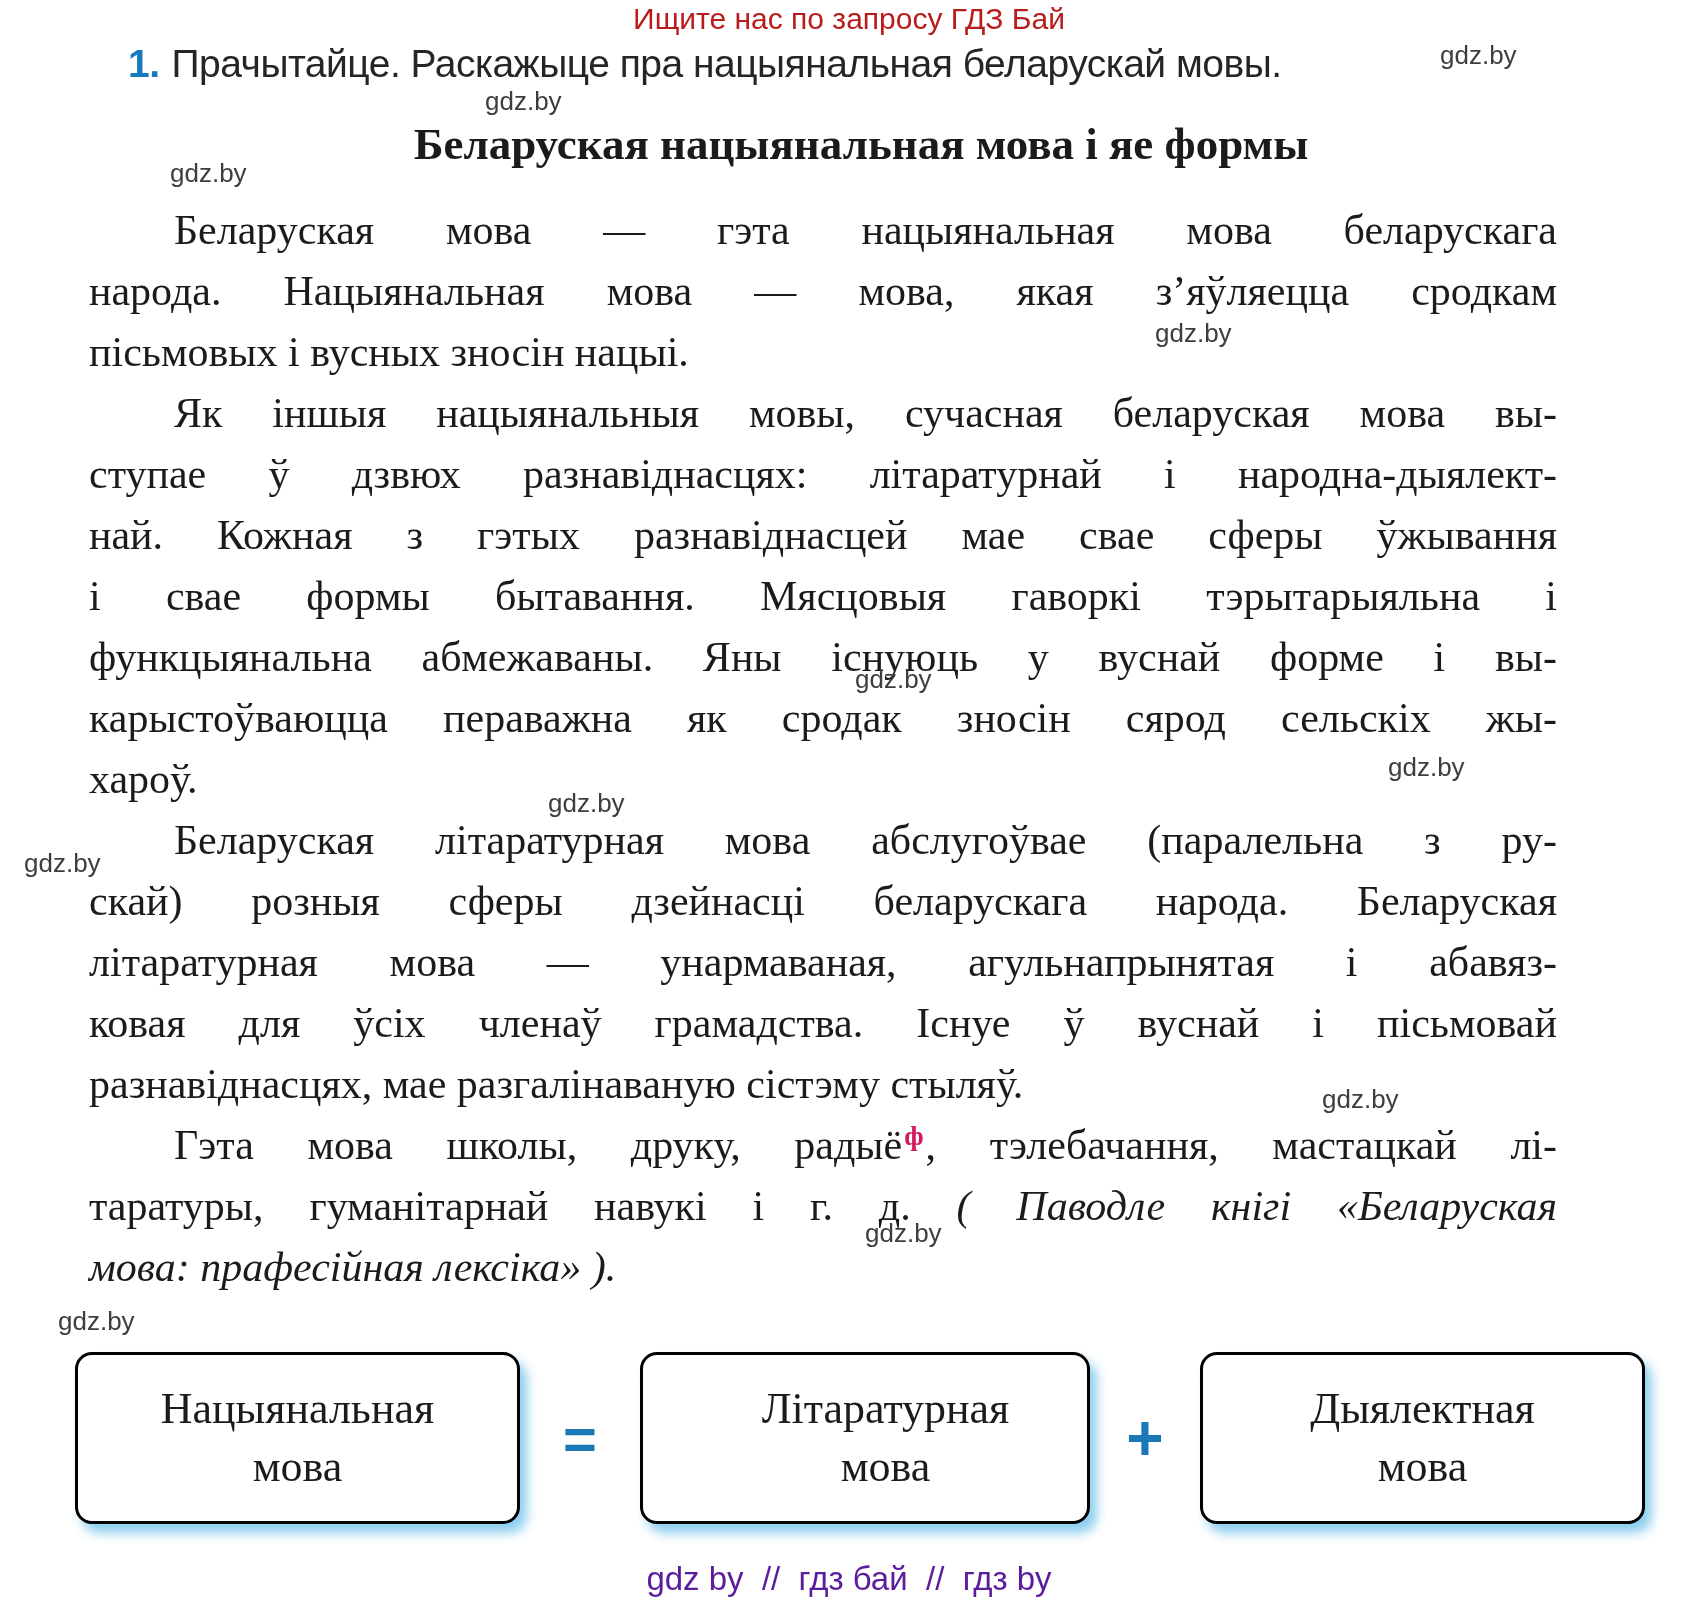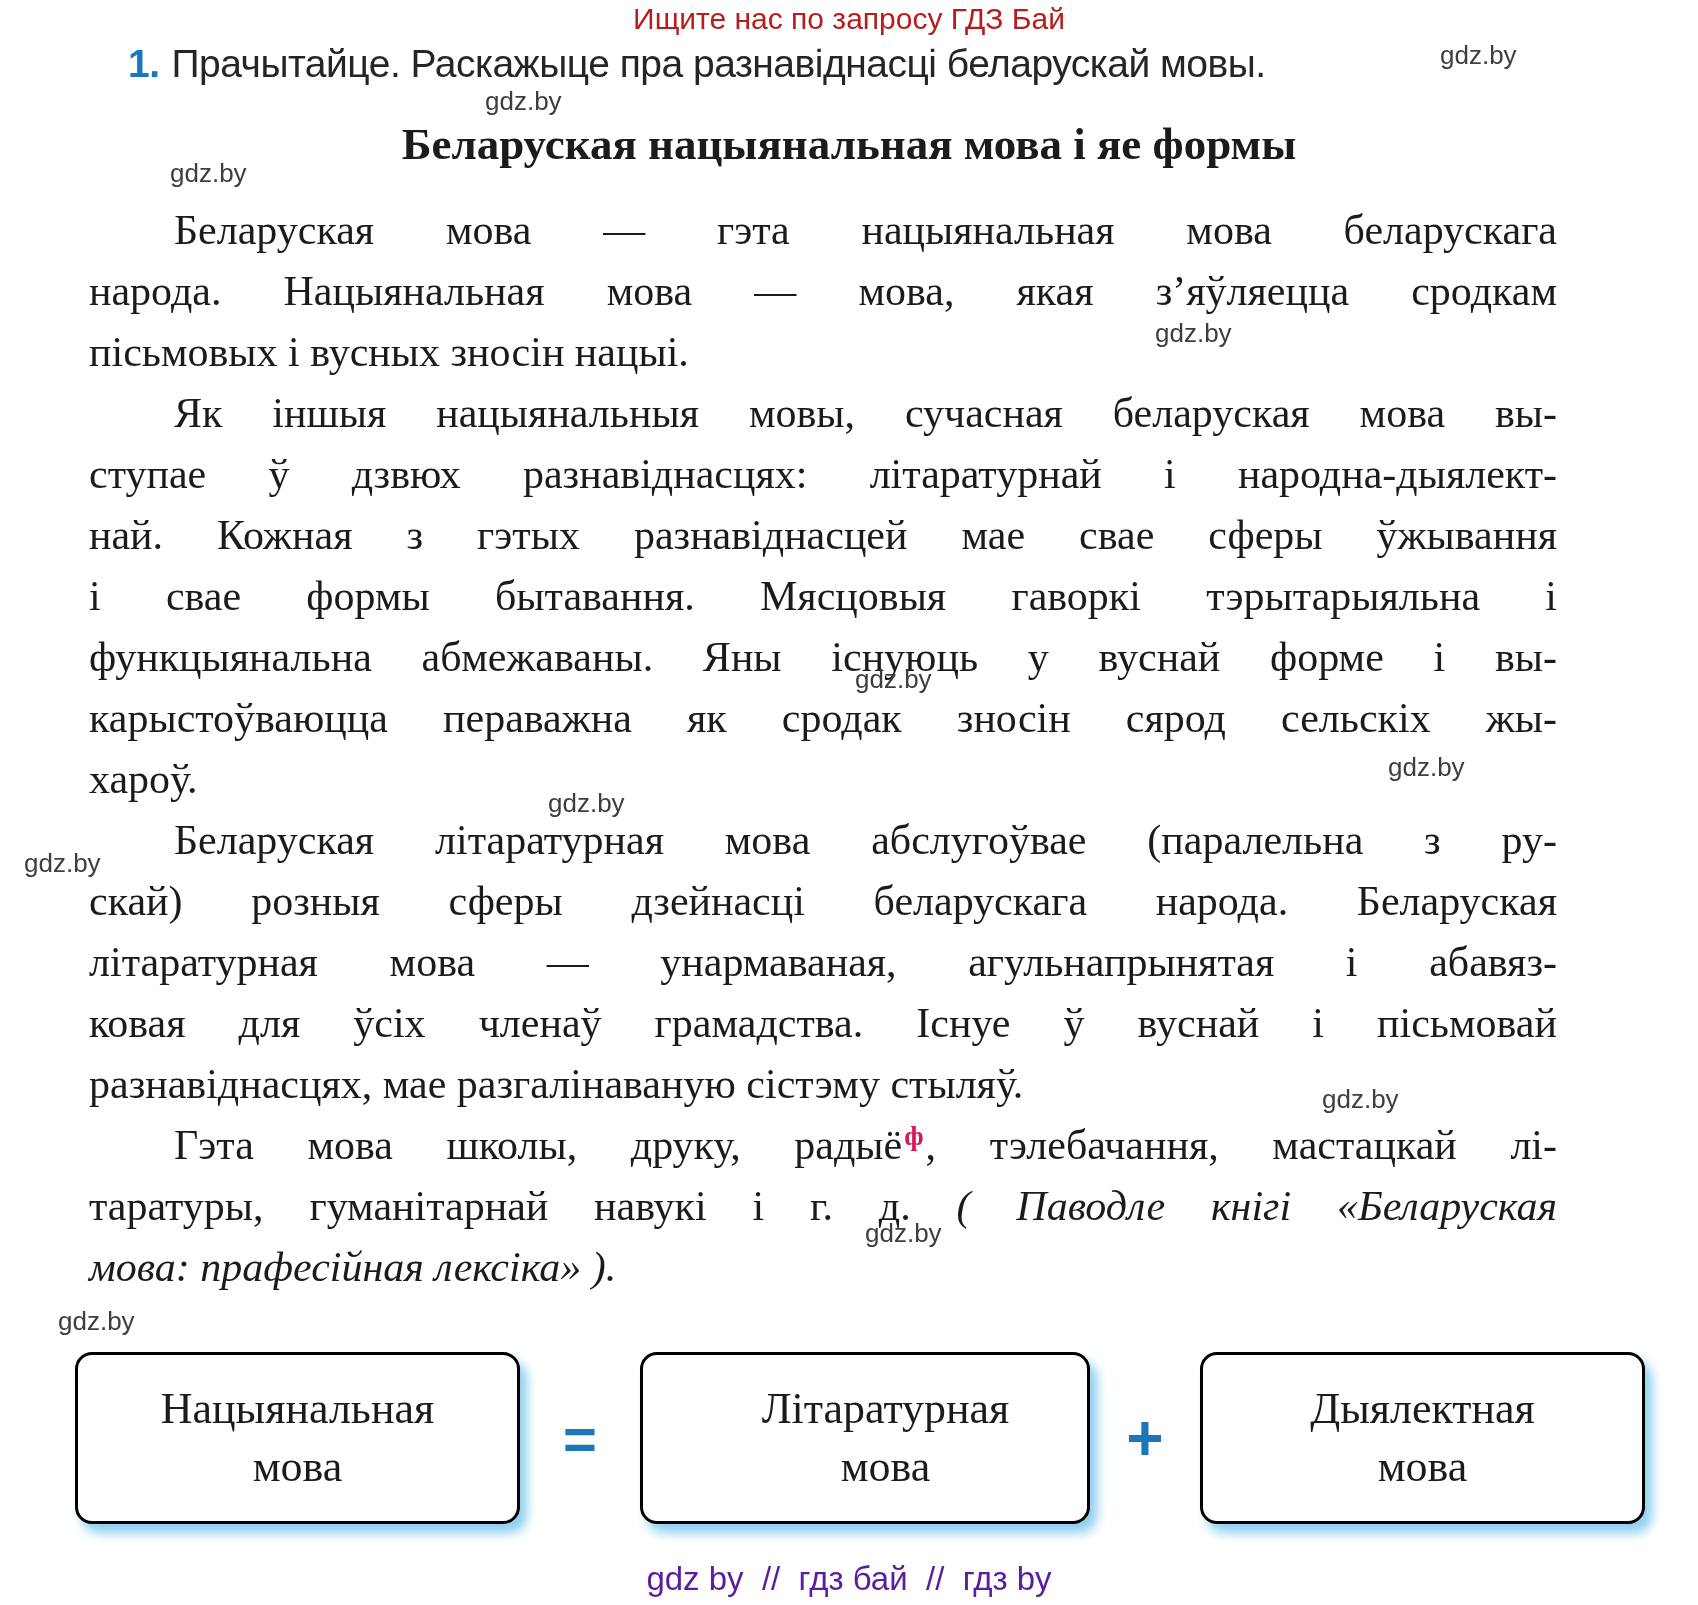--- a/index.html
+++ b/index.html
@@ -18,21 +18,21 @@
     font-size:30px;color:#b91c1c;
   }
   .instruction-row{
     position:absolute;top:42px;left:128px;width:1330px;
     font-family:"Liberation Sans", sans-serif;
     font-size:39px;letter-spacing:-0.5px;color:#252525;
     display:flex;gap:12px;align-items:baseline;
   }
   .exercise-number{color:#1879c0;font-weight:bold;}
   .page-title{
-    position:absolute;top:118px;left:33px;width:1512px;
+    position:absolute;top:118px;left:45px;width:1512px;
     padding-left:120px;box-sizing:border-box;
     text-align:center;
     font-size:45px;font-weight:bold;
   }
   #text-block{
     position:absolute;top:200px;left:45px;width:1512px;
     font-size:42px;
   }
   .line{
     height:61px;line-height:61px;
@@ -83,21 +83,21 @@
     white-space:pre;
   }
 </style>
 </head>
 <body>
 
 <div class="banner">Ищите нас по запросу ГДЗ Бай</div>
 
 <div class="instruction-row">
   <span class="exercise-number">1.</span>
-  <span>Прачытайце. Раскажыце пра разнавіднасці беларускай мовы.</span>
+  <span>Прачытайце. Раскажыце пра нацыянальная беларускай мовы.</span>
 </div>
 
 <div class="page-title">Беларуская нацыянальная мова і яе формы</div>
 
 <div id="text-block">
     <div class="line indent"><span>Беларуская мова — гэта нацыянальная мова беларускага</span></div>
     <div class="line"><span>народа. Нацыянальная мова — мова, якая з’яўляецца сродкам</span></div>
     <div class="line last"><span>пісьмовых і вусных зносін нацыі.</span></div>
     <div class="line indent"><span>Як іншыя нацыянальныя мовы, сучасная беларуская мова вы-</span></div>
     <div class="line"><span>ступае ў дзвюх разнавіднасцях: літаратурнай і народна-дыялект-</span></div>

